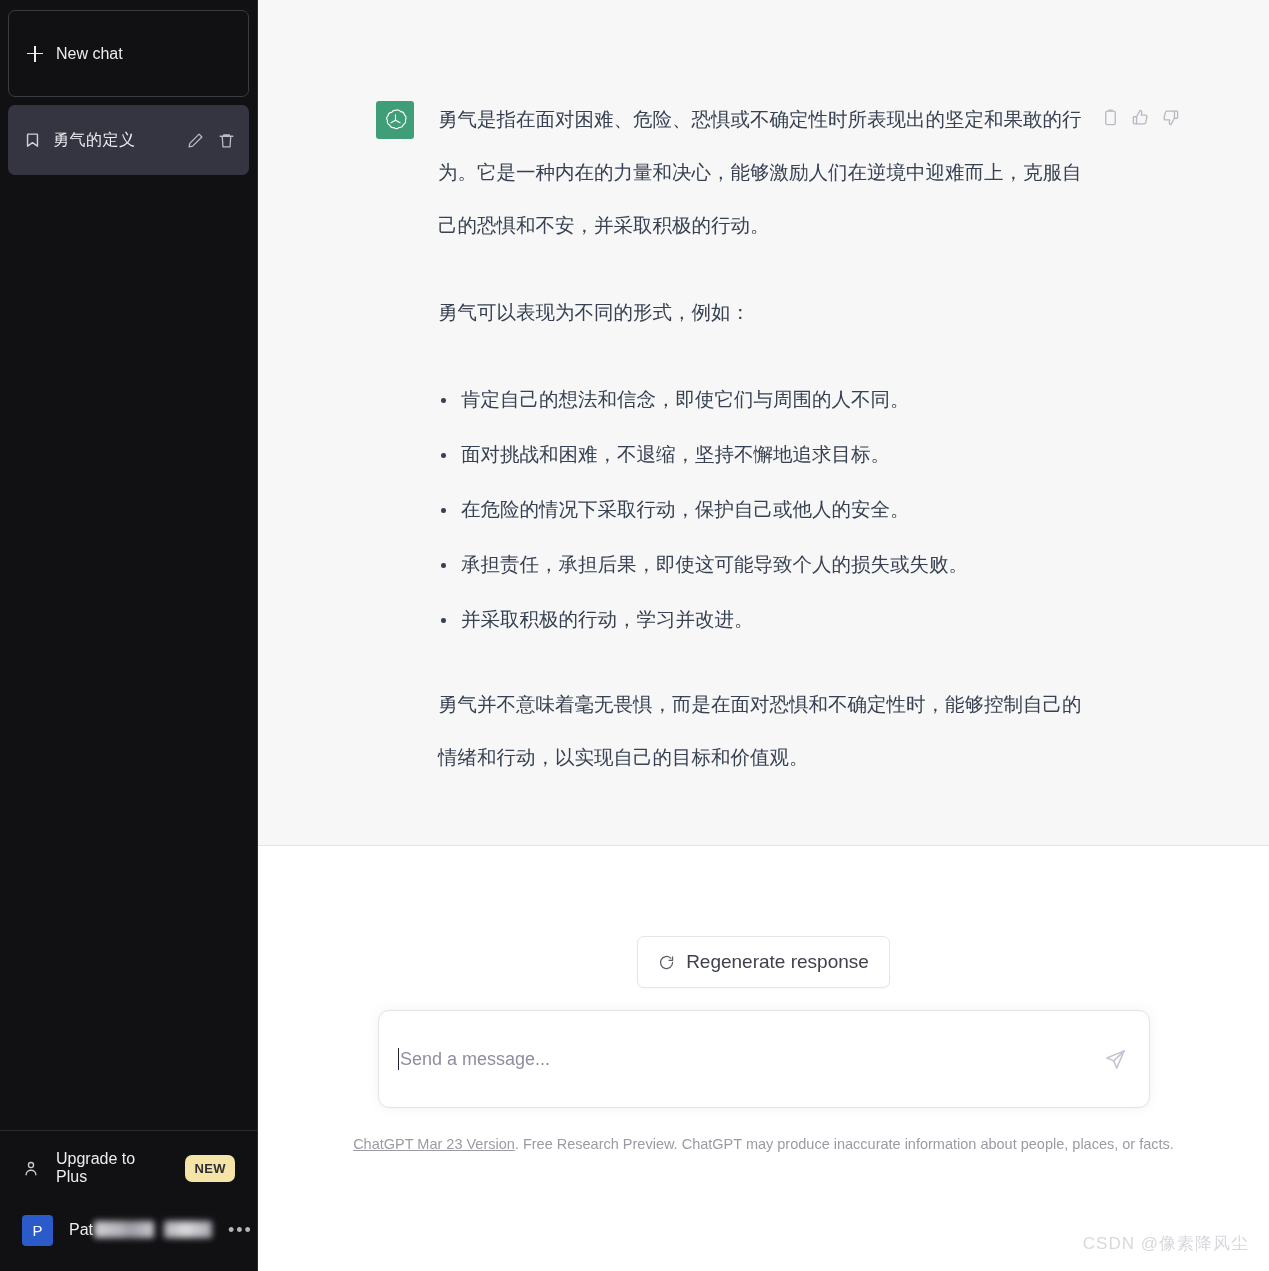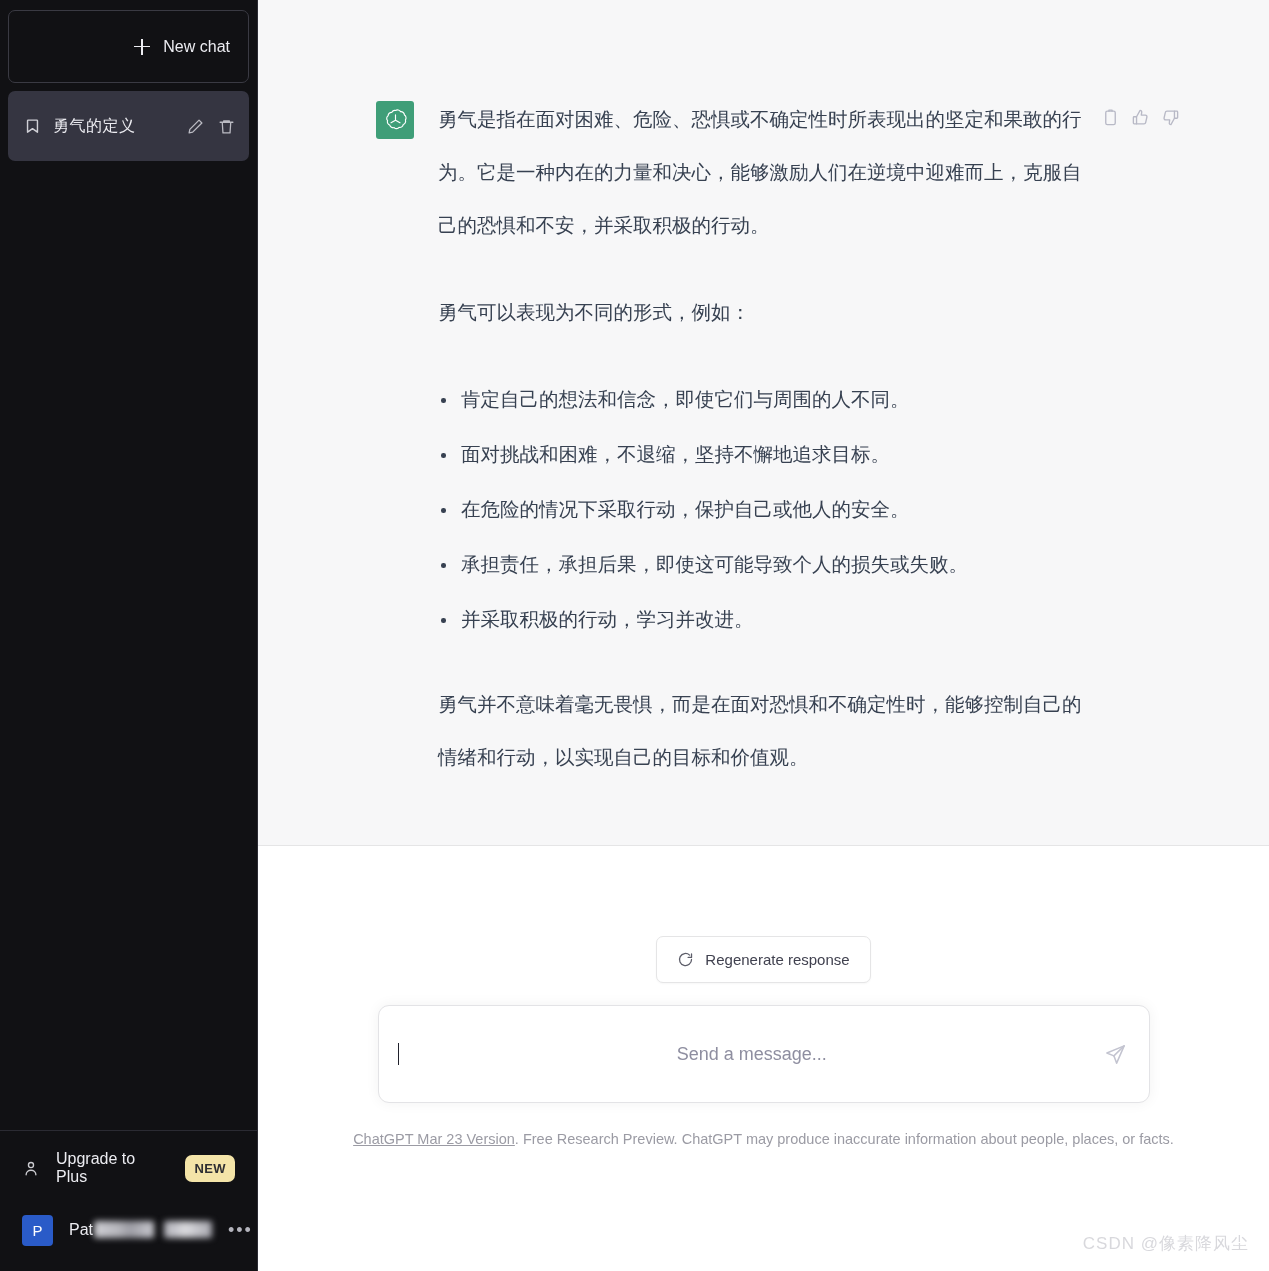--- a/index.html
+++ b/index.html
@@ -17,29 +17,28 @@
     height: 1271px;
     background: #111114;
     display: flex;
     flex-direction: column;
     flex: 0 0 257px;
     position: relative;
   }
   .sidebar-top { padding: 10px 8px 0 8px; }
   .new-chat {
     display: flex; align-items: center; gap: 13px;
-    height: 73px;
+    height: 87px;
     border: 1px solid #3a3a43;
     border-radius: 7px;
     padding: 0 18px;
     color: #ececf1;
     font-size: 16px;
     cursor: pointer;
     background: transparent;
-    justify-content: flex-end;
   }
   .plus-icon {
     width: 16px; height: 16px; position: relative; flex: 0 0 16px;
   }
   .plus-icon::before, .plus-icon::after {
     content: ""; position: absolute; background: #ececf1;
   }
   .plus-icon::before { left: 7px; top: 0; width: 1.6px; height: 16px; }
   .plus-icon::after { top: 7px; left: 0; height: 1.6px; width: 16px; }
 
@@ -181,21 +180,21 @@
     display: flex; justify-content: center;
     width: 100%;
   }
   .regen-btn {
     display: inline-flex; align-items: center; gap: 11px;
     background: #ffffff;
     border: 1px solid #e5e5e6;
     border-radius: 7px;
     padding: 14px 20px;
     color: #40414f;
-    font-size: 15px;
+    font-size: 19px;
     cursor: pointer;
     box-shadow: 0 1px 2px rgba(0,0,0,.035);
   }
 
   .composer {
     margin-top: 22px;
     width: 772px;
     min-height: 98px;
     border: 1px solid #e3e3e6;
     border-radius: 11px;
@@ -208,21 +207,20 @@
   }
   .caret {
     width: 1.4px; height: 22px; background: #20212c;
     margin-right: 1px; flex: 0 0 1.4px;
   }
   .composer .placeholder {
     flex: 1 1 auto;
     color: #8e8ea0;
     font-size: 18px;
     cursor: text;
-    text-align: center;
   }
   .send-icon { cursor: pointer; display: flex; }
 
   .footnote {
     margin-top: 28px;
     font-size: 14.5px;
     color: #9b9ba4;
     text-align: center;
     width: 100%;
   }

